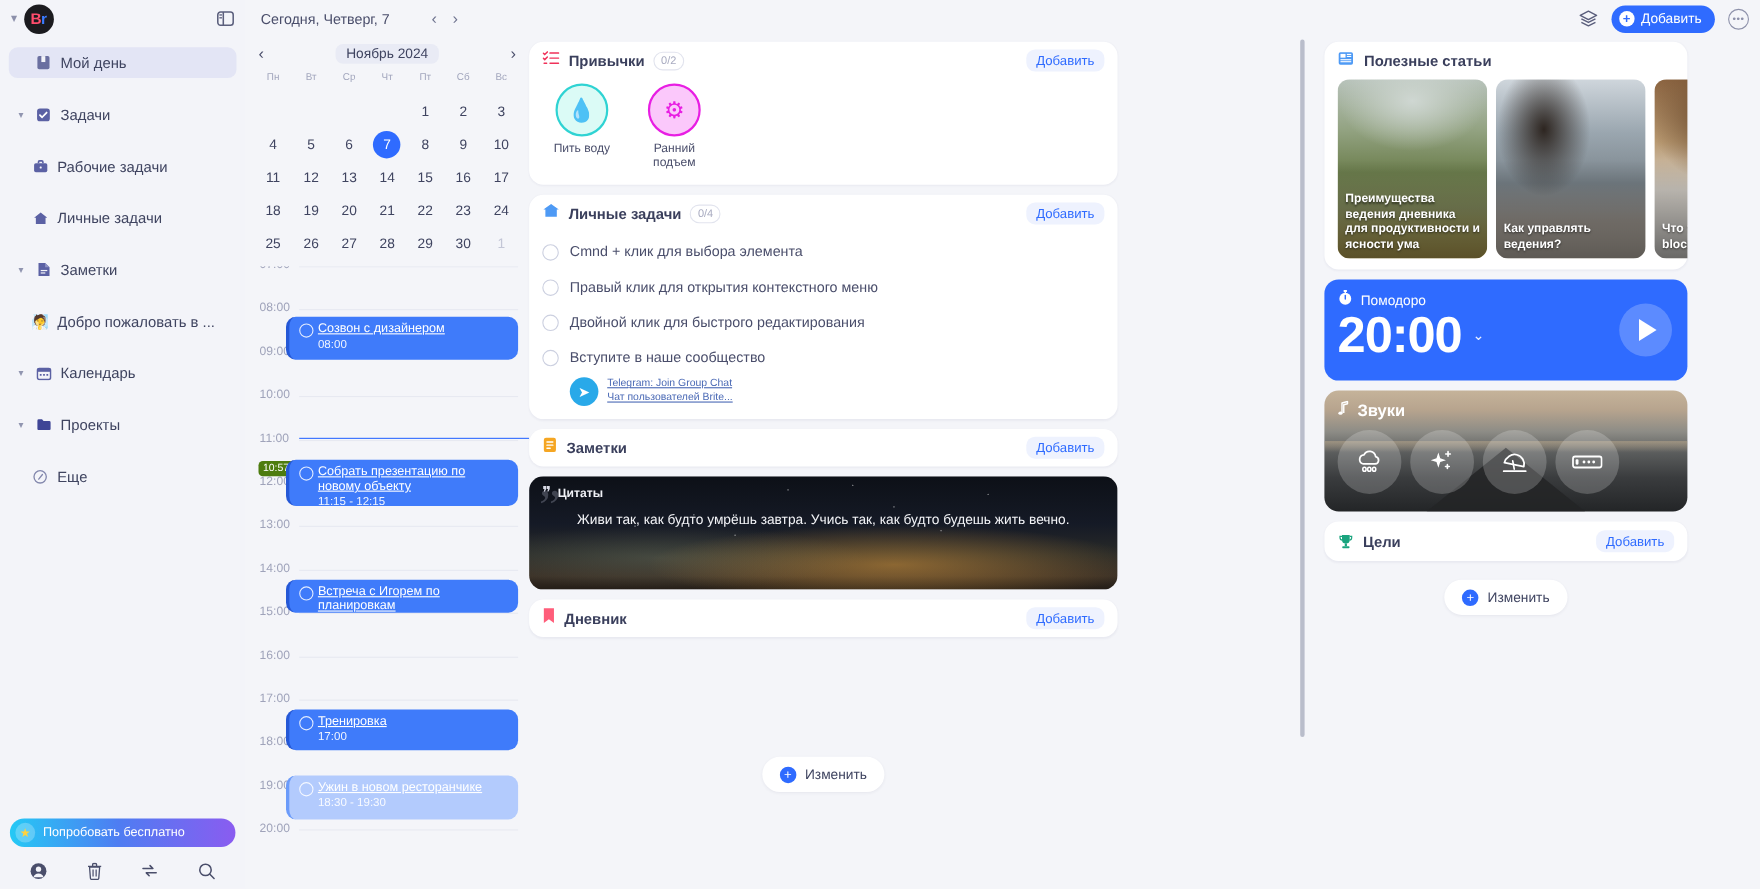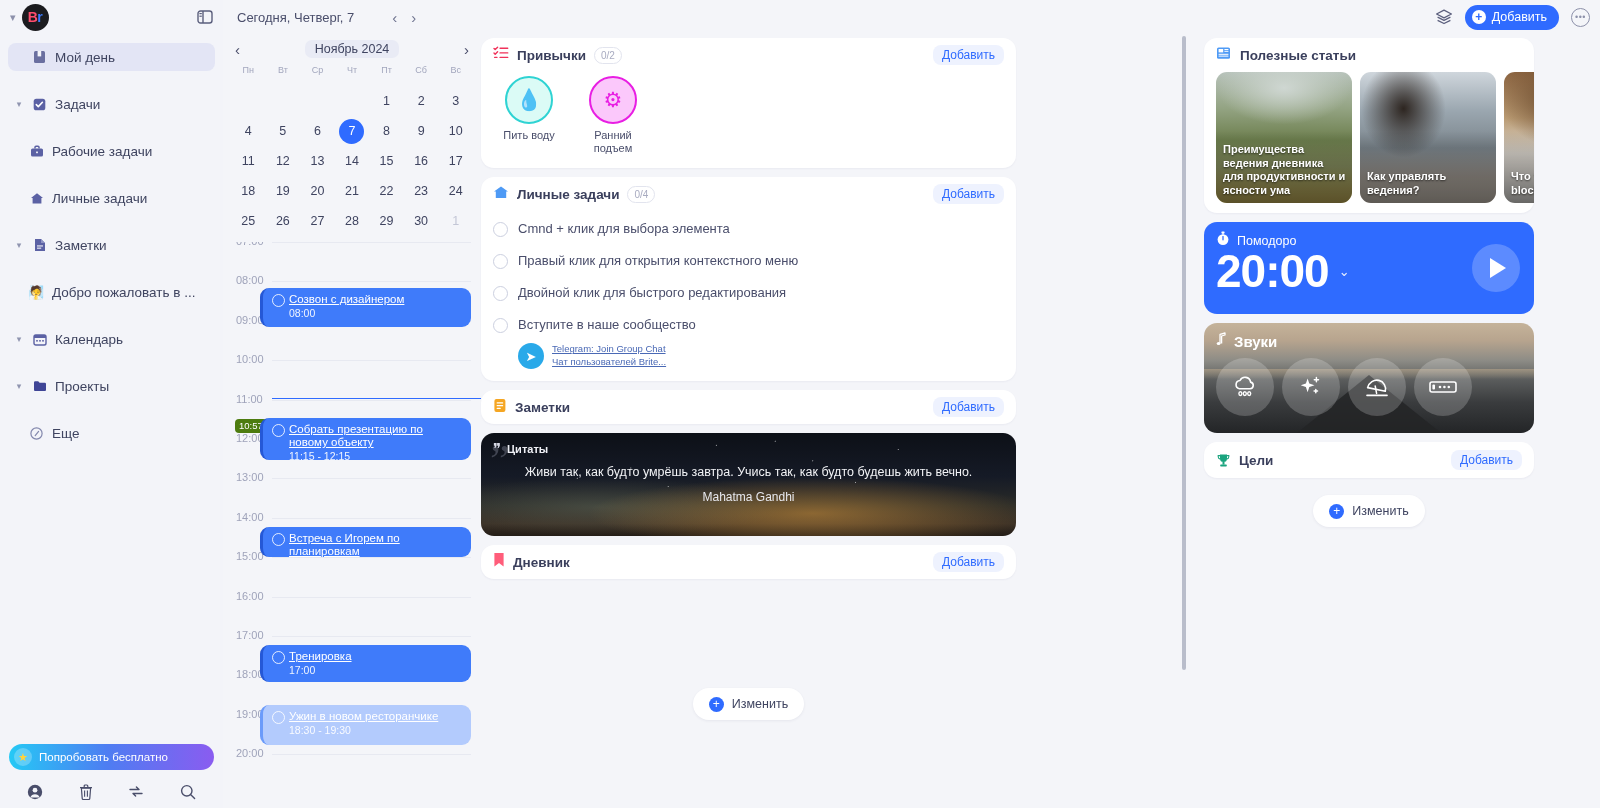--- a/index.html
+++ b/index.html
@@ -243,21 +243,21 @@
   .rw { width: 330px; margin-left: 4px; }
   .w-card {
     background: #fff; border-radius: 13px;
     box-shadow: 0 1px 2px rgba(40,48,90,.05);
     margin-bottom: 9px;
   }
   .w-head { display: flex; align-items: center; gap: 8px; height: 34px; padding: 0 12px; }
   .w-title { font-size: 13.5px; font-weight: bold; color: #3a3f5c; }
   .articles { display: flex; gap: 8px; padding: 0 0 10px 12px; overflow: hidden; }
   .article {
-    width: 136px; height: 131px; flex: 0 0 136px;
+    width: 136px; height: 163px; flex: 0 0 136px;
     border-radius: 11px; overflow: hidden; position: relative; cursor: pointer;
   }
   .article .shade { position: absolute; inset: 0; background: linear-gradient(180deg, transparent 45%, rgba(0,0,0,.55) 100%); }
   .article .atext {
     position: absolute; left: 7px; right: 6px; bottom: 6px;
     color: #fff; font-size: 11px; font-weight: bold; line-height: 1.22;
     text-shadow: 0 1px 2px rgba(0,0,0,.6);
   }
   .art1 { background:
       radial-gradient(ellipse 70% 40% at 50% 12%, #cfd7d2, transparent 70%),
@@ -793,21 +793,20 @@
           </div>
 
           <div class="quote-card">
             <div class="quote-stars"></div>
             <div class="quote-big">”</div>
             <div class="quote-head">
               <span class="quote-mark">❞</span>
               <span class="quote-title">Цитаты</span>
             </div>
             <div class="quote-text">Живи так, как будто умрёшь завтра. Учись так, как будто будешь жить вечно.</div>
-            <div class="quote-author">Mahatma Gandhi</div>
           </div>
 
           <div class="card">
             <div class="card-head">
               <span>
                 <svg width="12" height="16" viewBox="0 0 12 16">
                     <path d="M1.4 1h9.2v13.4L6 11 1.4 14.4z" fill="#ff5d7a"></path>
                   </svg>
               </span>
               <span class="card-title">Дневник</span>

